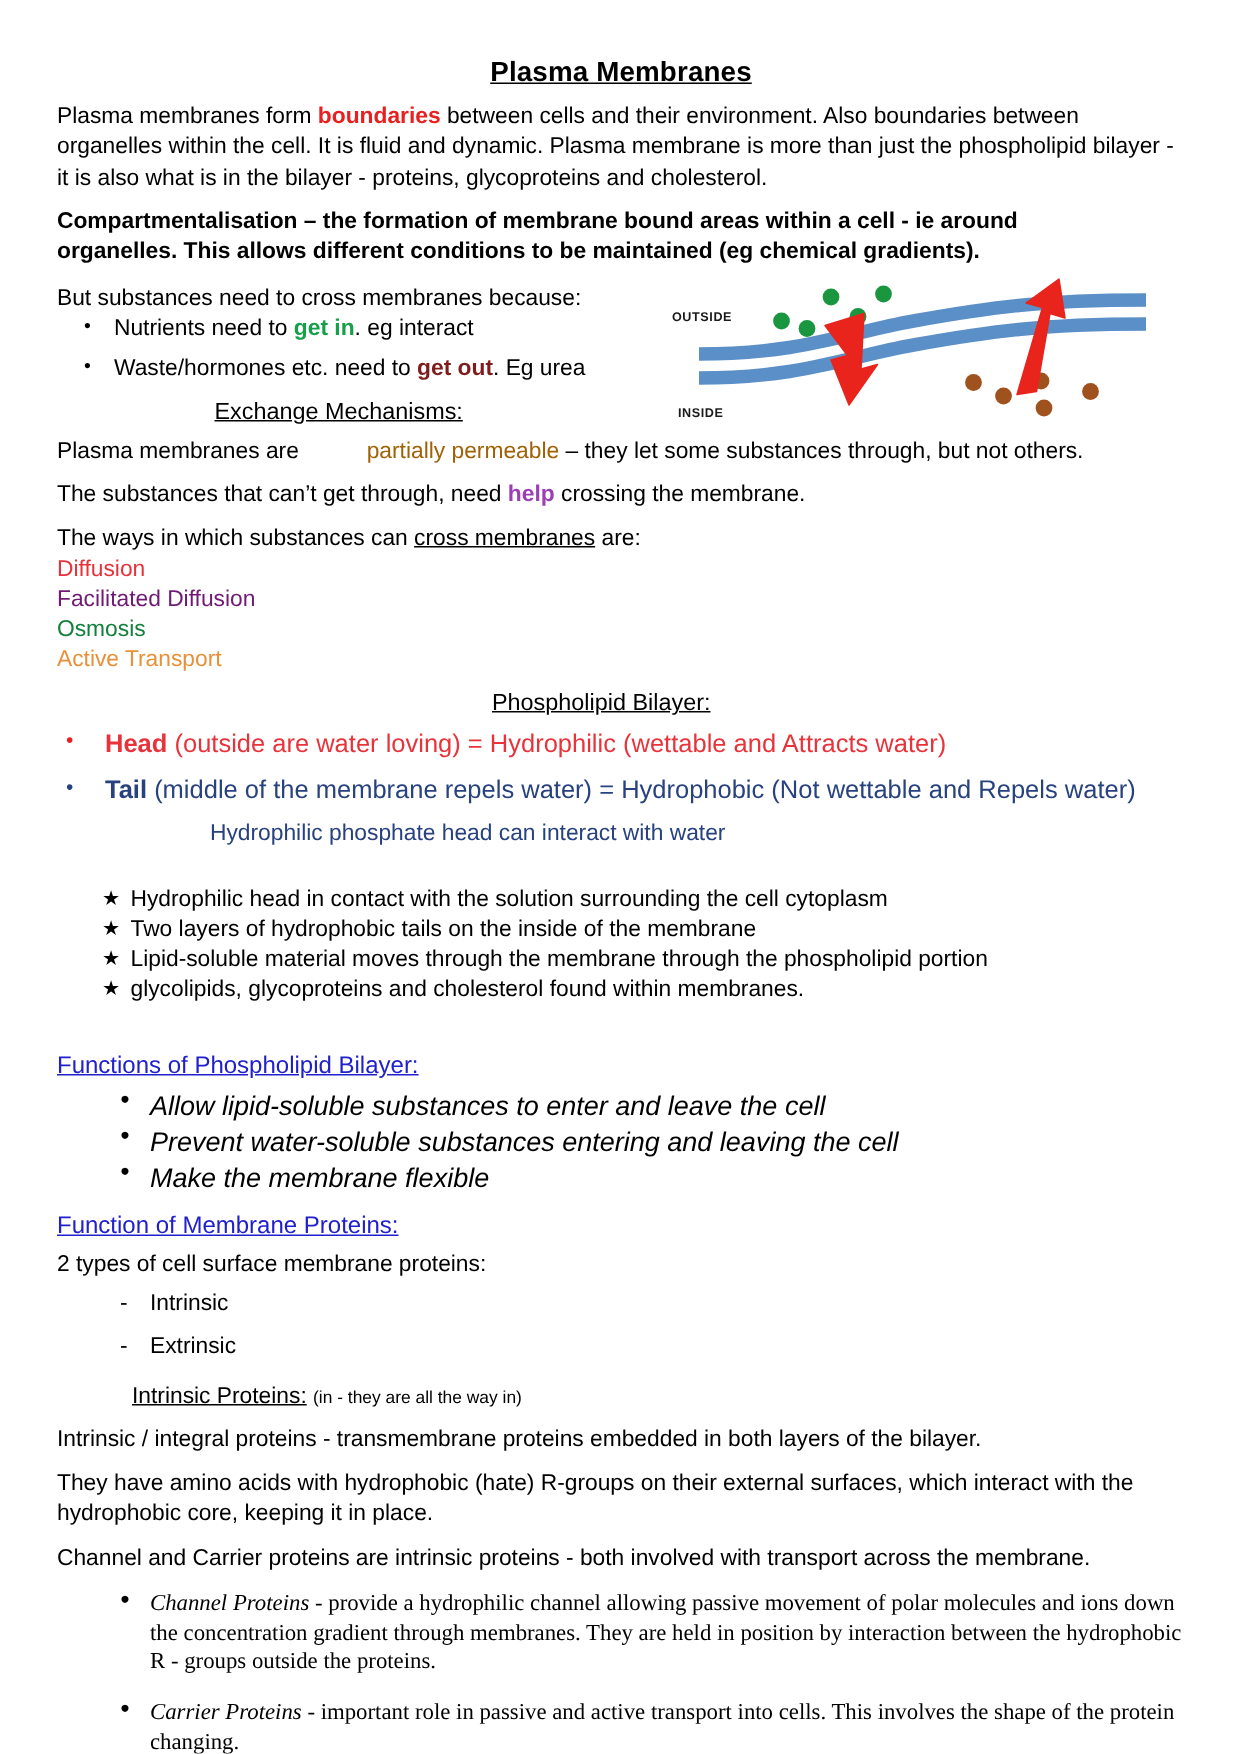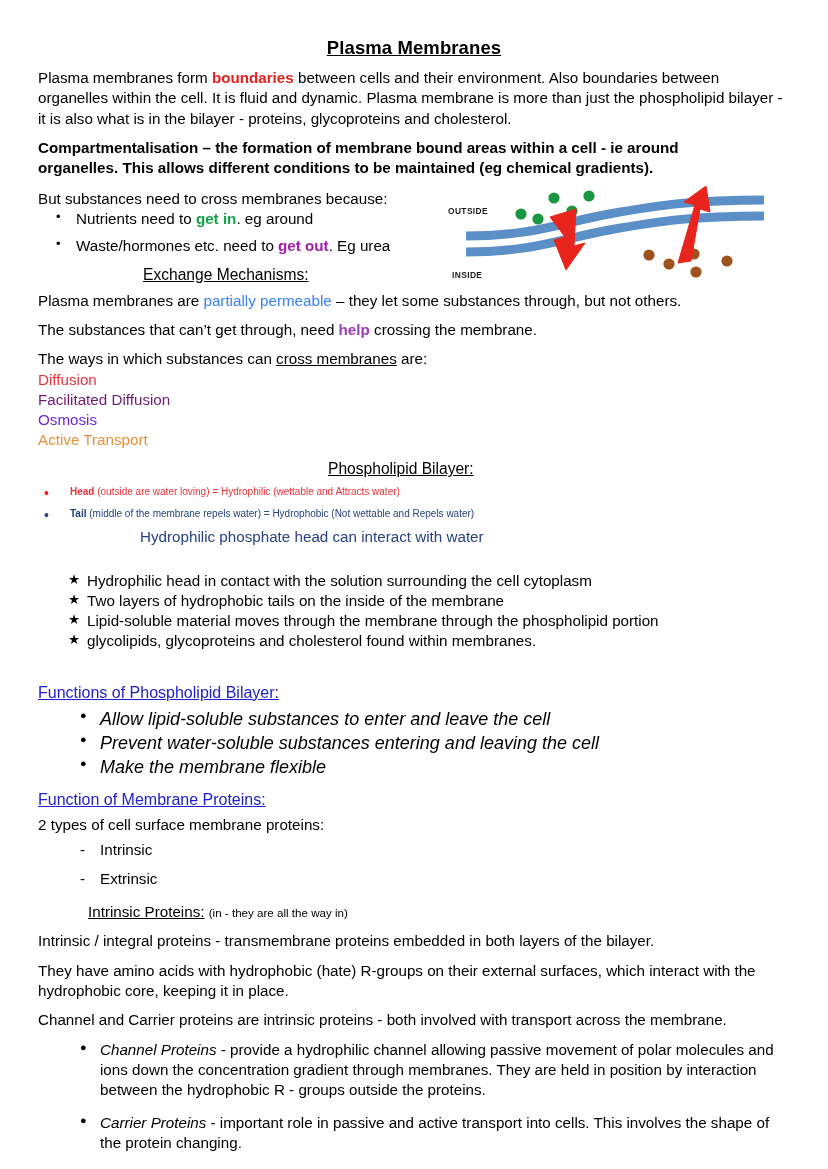--- a/index.html
+++ b/index.html
@@ -47,25 +47,25 @@
   p.tight { margin-bottom: 0; }
 
   .bold { font-weight: bold; }
   .ital { font-style: italic; }
   .uline { text-decoration: underline; }
 
   .red      { color: #e8201f; }
   .redtext  { color: #e8333a; }
   .green    { color: #17a04a; }
   .greenlist{ color: #701a75; }
-  .sage     { color: #3b82f6; }
-  .blue     { color: #6d28d9; }
+  .sage     { color: #a16207; margin-left: 41px; }
+  .blue     { color: #15803d; }
   .navy     { color: #27427e; }
   .orange   { color: #e8913a; }
-  .orange2  { color: #a21caf; }
+  .orange2  { color: #7f1d1d; }
   .purple   { color: #9b3fb5; }
 
   .compart {
     font-size: 15.2px;
     font-weight: bold;
     line-height: 1.33;
     margin: 0 0 11px 0;
     max-width: 700px;
   }
 
@@ -103,21 +103,21 @@
     line-height: 1.33;
   }
   .mechlist div { margin: 0; }
 
   ul.colorbullets {
     list-style: none;
     margin: 3px 0 0 0;
     padding: 0;
   }
   ul.colorbullets li {
-    font-size: 10px;
+    font-size: 17px;
     line-height: 1.33;
     padding-left: 32px;
     position: relative;
     margin-bottom: 8px;
   }
   ul.colorbullets li::before {
     content: "\2022";
     position: absolute;
     left: 6px;
     top: -1px;
@@ -214,20 +214,21 @@
     list-style: none;
     margin: 10px 0 0 0;
     padding: 0;
   }
   ul.bigdots li {
     font-size: 15.2px;
     line-height: 1.3;
     padding-left: 62px;
     position: relative;
     margin-bottom: 14px;
+    font-family: Liberation Serif, serif;
   }
   ul.bigdots li::before {
     content: "\25CF";
     position: absolute;
     left: 42px;
     top: 0;
     font-size: 11px;
   }
 
   
@@ -258,21 +259,21 @@
 
     <h1 class="doc-title">Plasma Membranes</h1>
 
     <p class="para"><span>Plasma membranes form </span><span class="bold red">boundaries</span><span> between cells and their environment. Also boundaries between organelles within the cell. It is fluid and dynamic. Plasma membrane is more than just the phospholipid bilayer - it is also what is in the bilayer - proteins, glycoproteins and cholesterol.</span></p>
 
     <p class="compart">Compartmentalisation – the formation of membrane bound areas within a cell - ie around organelles. This allows different conditions to be maintained (eg chemical gradients).</p>
 
     <p class="para tight">But substances need to cross membranes because:</p>
 
     <ul class="dotlist">
-      <li><span>Nutrients need to </span><span class="bold green">get in</span><span>. eg around</span></li>
+      <li><span>Nutrients need to </span><span class="bold green">get in</span><span>. eg interact</span></li>
       <li><span>Waste/hormones etc. need to </span><span class="bold orange2">get out</span><span>. Eg urea</span></li>
     </ul>
 
     <div class="centerhead ch-exchange">Exchange Mechanisms:</div>
 
     <p class="para"><span>Plasma membranes are </span><span class="sage">partially permeable</span><span> – they let some substances through, but not others.</span></p>
 
     <p class="para"><span>The substances that can’t get through, need </span><span class="bold purple">help</span><span> crossing the membrane.</span></p>
 
     <p class="para tight"><span>The ways in which substances can </span><span class="uline">cross membranes</span><span> are:</span></p>

